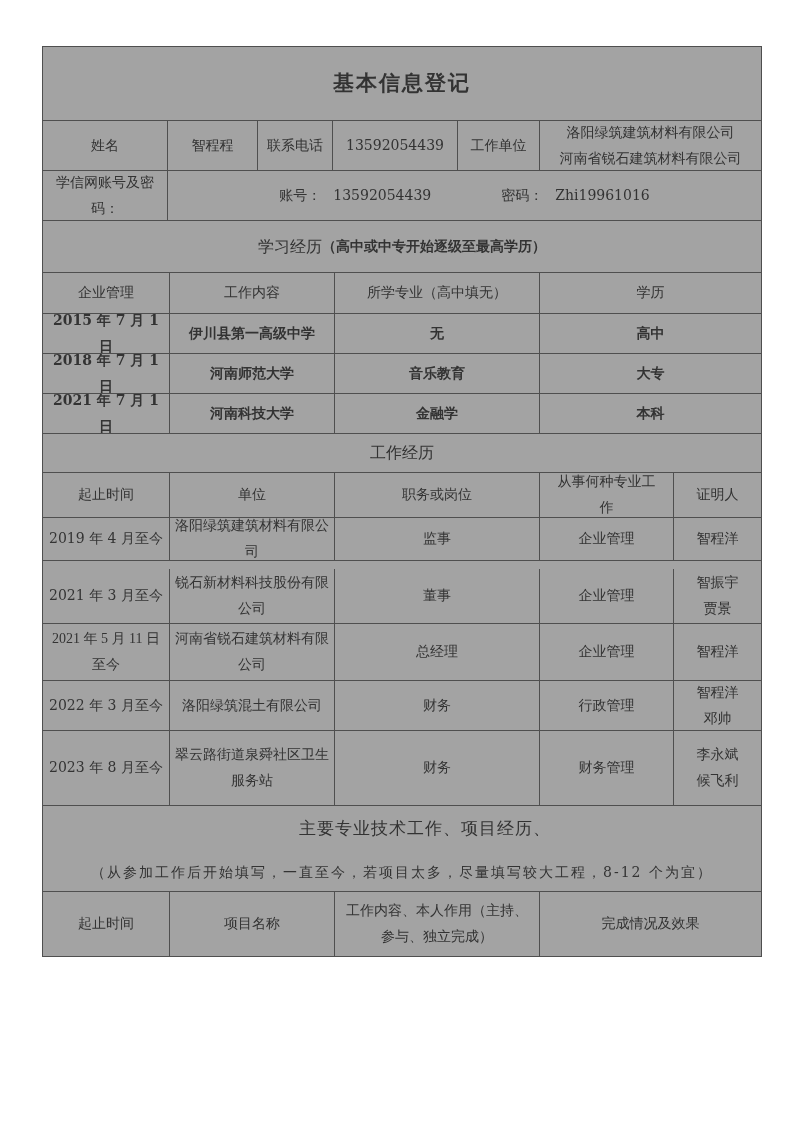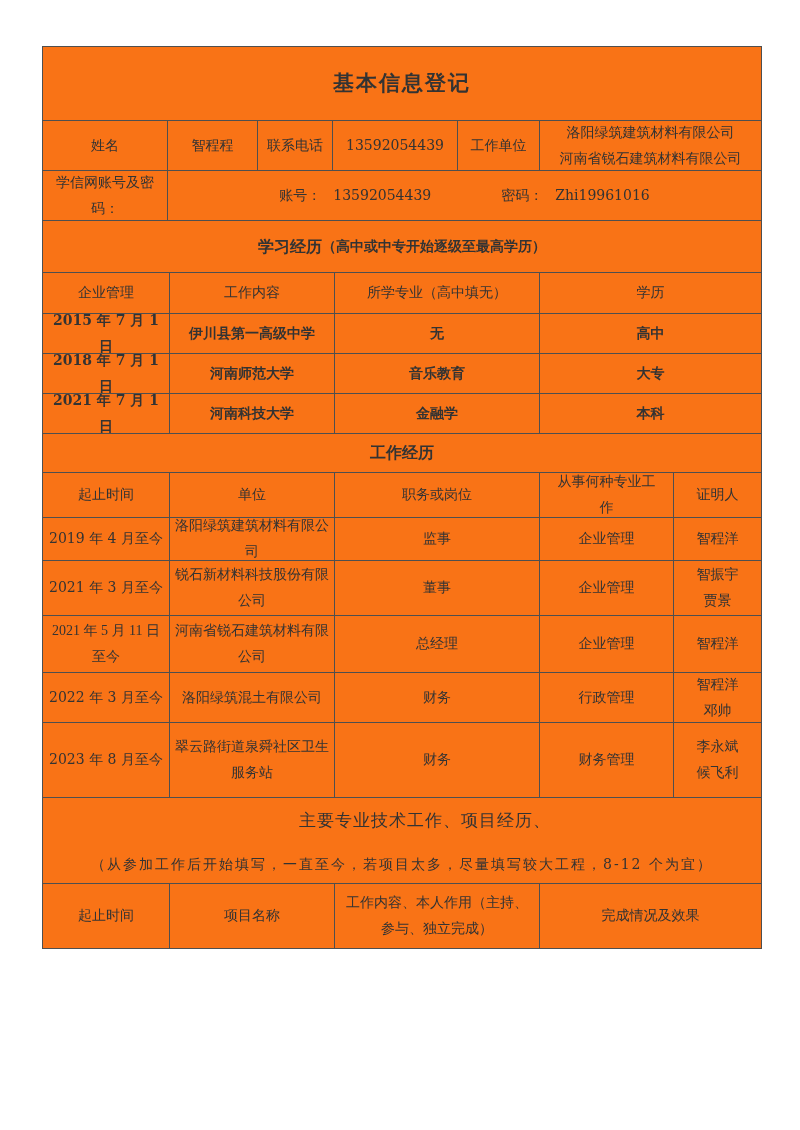--- a/index.html
+++ b/index.html
@@ -6,21 +6,21 @@
   html,body { background:#ffffff; }
   body {
     width:800px; height:1130px;
     font-family:"DejaVu Serif","Liberation Serif",serif;
     color:#333333;
   }
   .page { position:relative; width:800px; height:1130px; background:#ffffff; overflow:hidden; }
   .tbl {
     position:absolute; left:42px; top:46px; width:720px;
     border:1px solid #4f4f4f;
-    background:#f97316;
+    background:#a3a3a3;
   }
   .row { display:flex; border-bottom:1px solid #4f4f4f; }
   .row:last-child { border-bottom:none; }
   .cell {
     display:flex; align-items:center; justify-content:center;
     text-align:center; font-size:14px; line-height:1.85;
     white-space:pre-line; overflow:hidden; padding:0 6px;
   }
   .cell + .cell { border-left:1px solid #4f4f4f; }
   .grow { flex:1 1 auto; }
@@ -35,27 +35,27 @@
   .w165 { width:165px; flex:0 0 165px; }
   .w205 { width:205px; flex:0 0 205px; }
   .w134 { width:134px; flex:0 0 134px; padding:0 14px; }
 
   .unit-col { padding:0 2px; }
   .chsi-label { padding:0 12px; }
 
   
   .h74 { height:74px; } .h50 { height:50px; } .h52 { height:52px; }
   .h41 { height:41px; } .h40 { height:40px;font-weight:bold; } .h39 { height:39px; }
-  .h45 { height:45px; } .h43 { height:43px; } .h55 { height:55px; }
+  .h45 { height:45px; } .h43 { height:43px; } .h55 { height:55px;margin-top:8px; }
   .h57 { height:57px;font-family:Liberation Serif, serif; } .h75h { height:75px; } .h86 { height:86px; }
   .h64 { height:64px; }
 
   .title-cell { font-size:21px; font-weight:bold; letter-spacing:2px; }
   .band { font-weight:bold; }
-  .band .band-main { font-size:16px; font-weight:bold; }
+  .band .band-main { font-size:16px; font-weight:normal; }
   .band .band-note { font-size:14px; font-weight:bold; }
   .proj-band {
     display:flex; flex-direction:column; align-items:center;
     justify-content:space-between; padding:10px 4px 7px 4px;
     border-bottom:1px solid #4f4f4f;
   }
   .proj-line1 { font-size:17px; line-height:24px; letter-spacing:1px;margin-left:46px; }
   .proj-line2 { font-size:14px; line-height:24px; letter-spacing:2px; white-space:nowrap; }
 
   .acct-val { display:flex; gap:12px; align-items:center; justify-content:center; }

